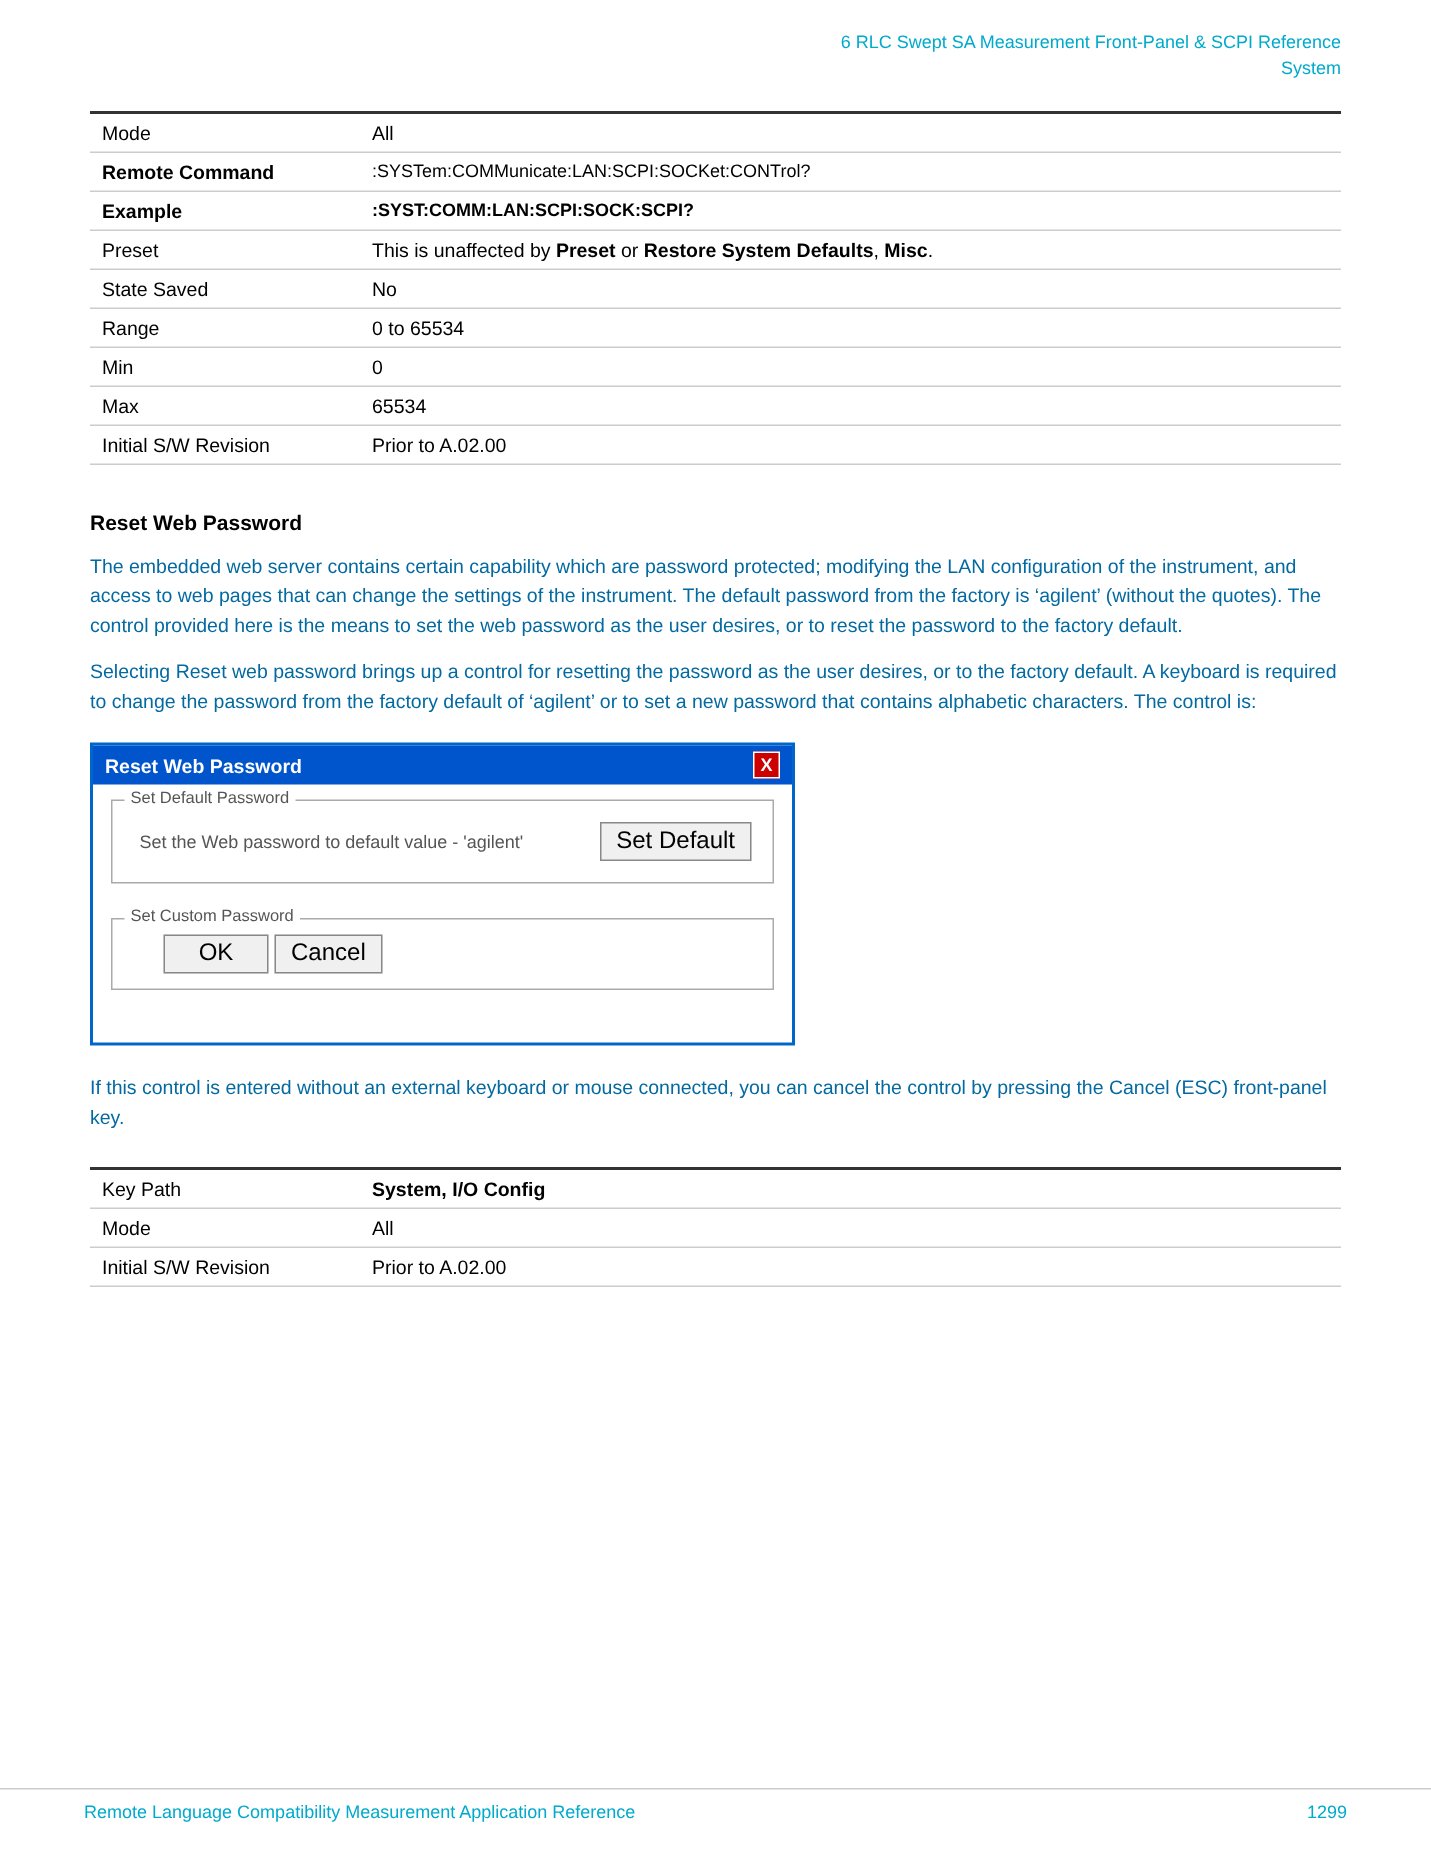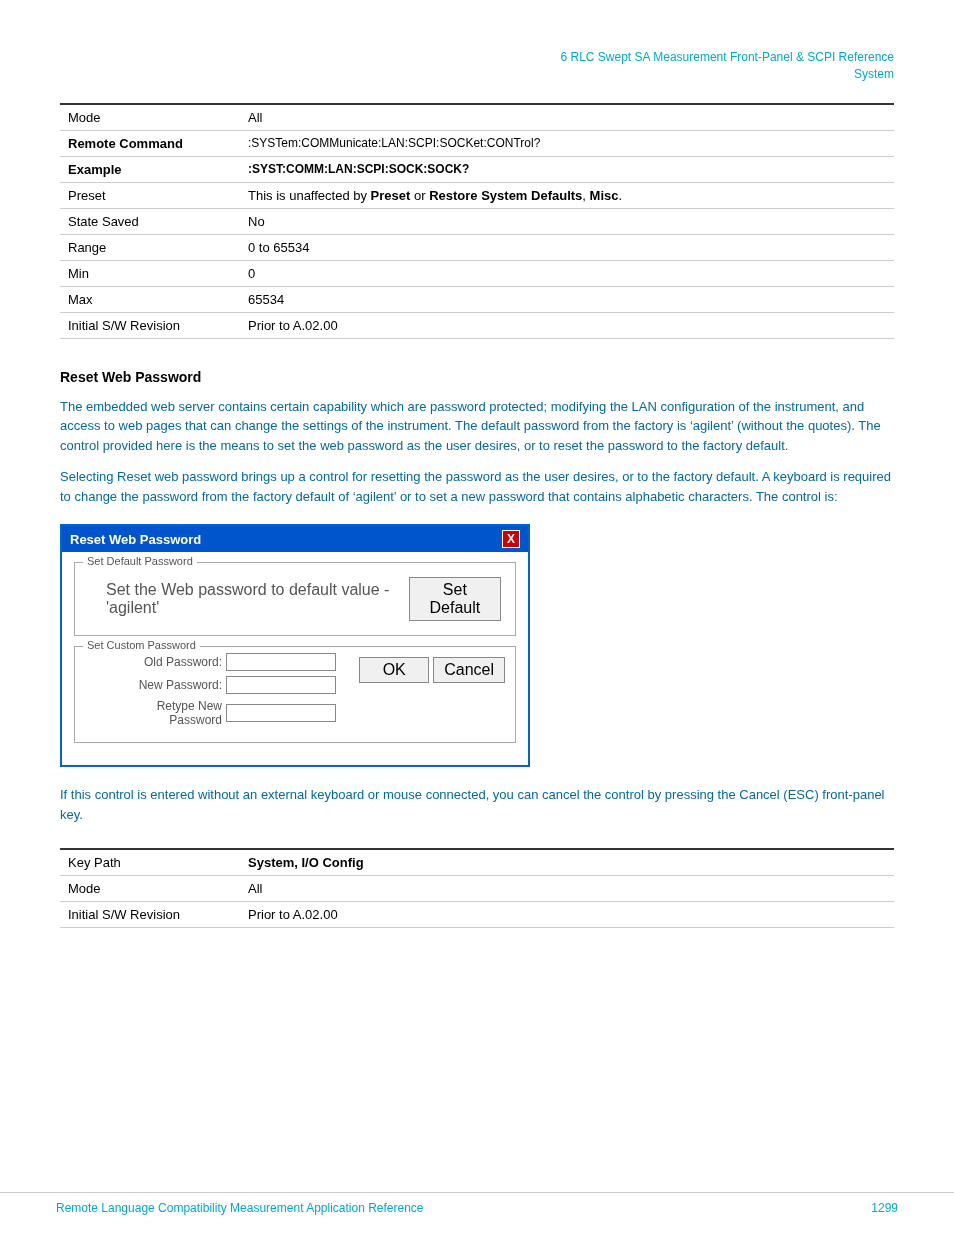--- a/index.html
+++ b/index.html
@@ -20,21 +20,20 @@
       position: relative;
     }
 
     
     .page-header {
       text-align: right;
       color: #00aacc;
       font-size: 12px;
       margin-bottom: 20px;
       line-height: 1.4;
-      margin-top: 29px;
     }
 
     
     .info-table {
       width: 100%;
       border-collapse: collapse;
       margin-bottom: 30px;
       font-size: 13px;
     }
     .info-table tr {
@@ -114,22 +113,22 @@
       align-items: center;
       justify-content: center;
     }
 
     .dialog-body {
       padding: 10px 12px 12px 12px;
     }
 
     .dialog-group {
       border: 1px solid #aaa;
-      padding: 6px 10px 10px 27px;
-      margin-bottom: 10px;
+      padding: 6px 10px 10px 14px;
+      margin-bottom: 23px;
       position: relative;
     }
 
     .dialog-group-legend {
       position: absolute;
       top: -8px;
       left: 8px;
       background: #fff;
       padding: 0 4px;
       font-size: 11px;
@@ -145,21 +144,21 @@
     }
 
     .default-row {
       display: flex;
       align-items: center;
       justify-content: space-between;
       padding: 8px 4px 4px 4px;
     }
 
     .default-text {
-      font-size: 16px;
+      font-size: 12px;
       color: #555;
     }
 
     .dialog-btn {
       border: 1px solid #888;
       background: #f0f0f0;
       padding: 3px 10px;
       font-size: 16px;
       cursor: pointer;
       min-width: 70px;
@@ -251,21 +250,21 @@
         <tr>
       <td>Mode</td>
       <td>All</td>
     </tr>
     <tr>
       <td class="bold-label">Remote Command</td>
       <td class="code-text">:SYSTem:COMMunicate:LAN:SCPI:SOCKet:CONTrol?</td>
     </tr>
     <tr>
       <td class="bold-label">Example</td>
-      <td class="code-text bold">:SYST:COMM:LAN:SCPI:SOCK:SOCK?</td>
+      <td class="code-text bold">:SYST:COMM:LAN:SCPI:SOCK:SCPI?</td>
     </tr>
     <tr>
       <td>Preset</td>
       <td>This is unaffected by <strong>Preset</strong> or <strong>Restore System Defaults</strong>, <strong>Misc</strong>.</td>
     </tr>
     <tr>
       <td>State Saved</td>
       <td>No</td>
     </tr>
     <tr>
@@ -308,34 +307,20 @@
           <span class="dialog-group-legend">Set Default Password</span>
           <div class="default-row">
             <span class="default-text">Set the Web password to default value - 'agilent'</span>
             <button class="dialog-btn">Set Default</button>
           </div>
         </div>
 
         <div class="dialog-group">
           <span class="dialog-group-legend">Set Custom Password</span>
           <div class="custom-password-content">
-            <div class="custom-fields">
-              <div class="custom-field-row">
-                <label class="custom-field-label">Old Password:</label>
-                <input type="password" class="dialog-input-text" style="">
-              </div>
-              <div class="custom-field-row">
-                <label class="custom-field-label">New Password:</label>
-                <input type="password" class="dialog-input-text" style="">
-              </div>
-              <div class="custom-field-row">
-                <label class="custom-field-label">Retype New Password</label>
-                <input type="password" class="dialog-input-text" style="">
-              </div>
-            </div>
             <div class="custom-buttons">
               <button class="dialog-btn">OK</button>
               <button class="dialog-btn">Cancel</button>
             </div>
           </div>
         </div>
 
       </div>
     </div>
   </div>

